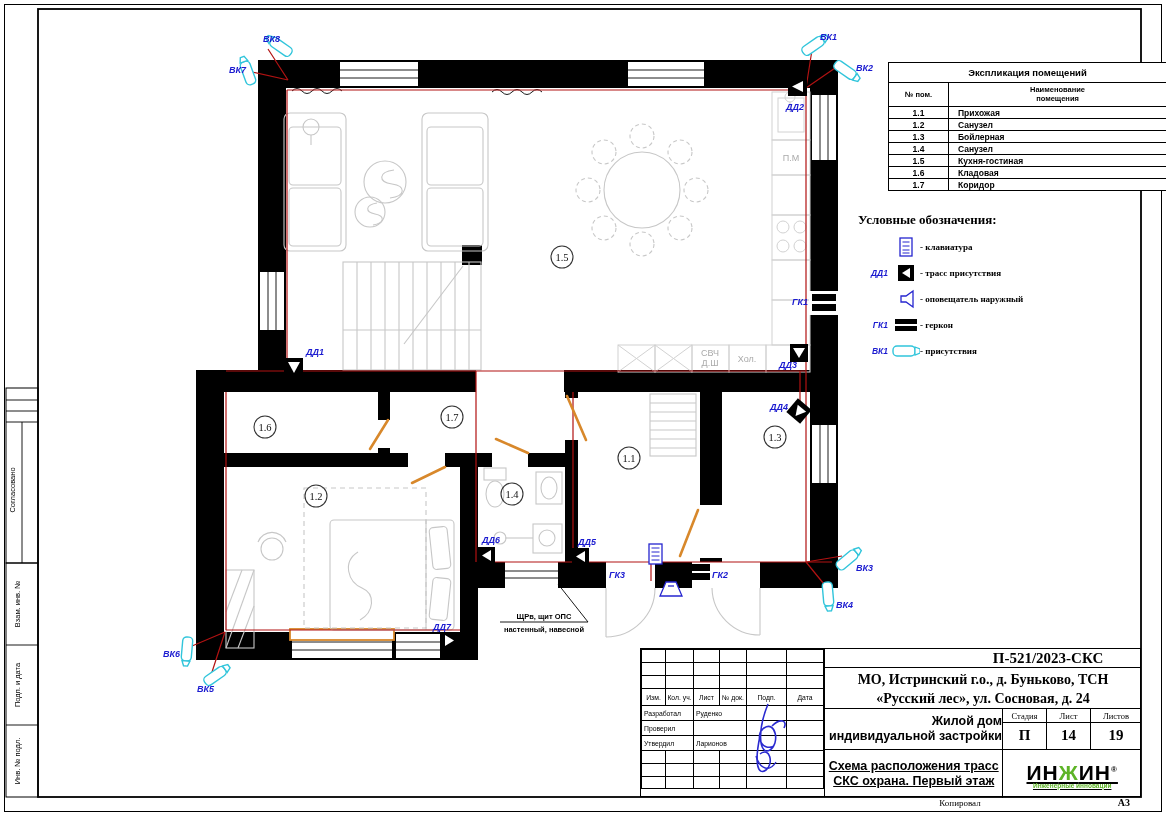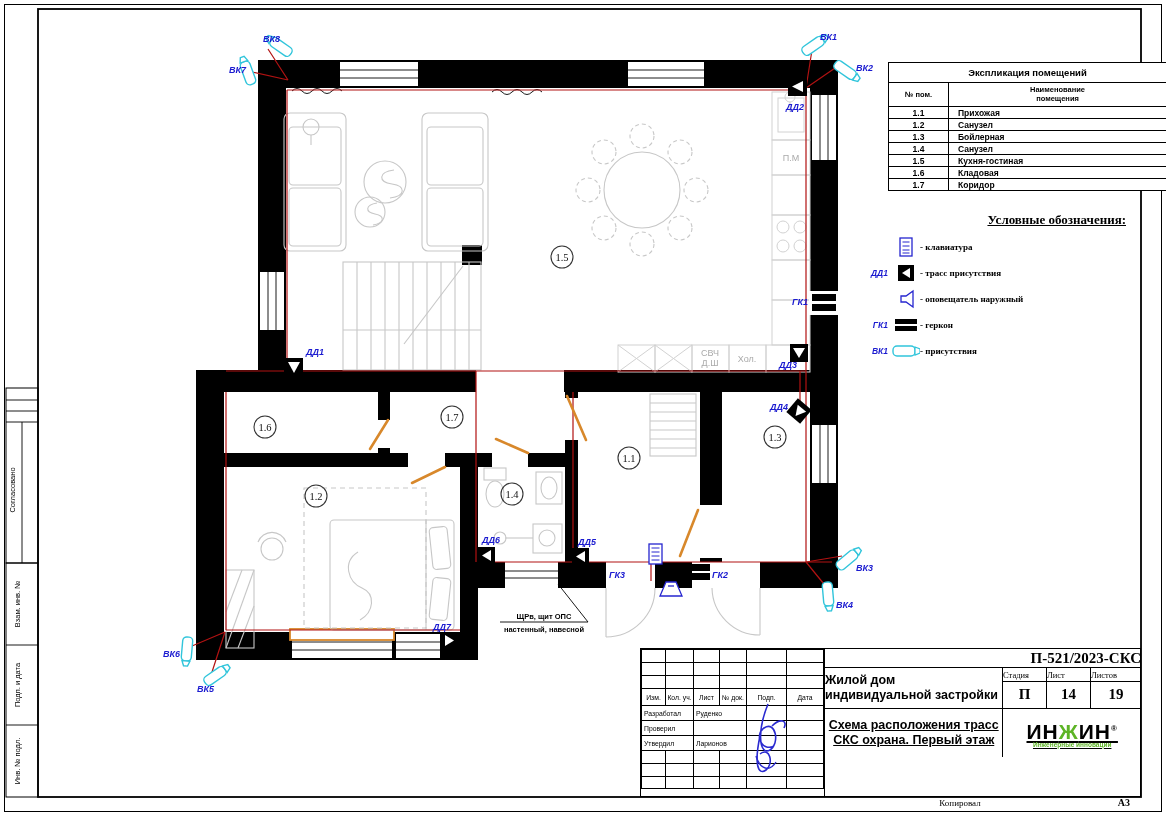--- a/index.html
+++ b/index.html
@@ -28,37 +28,37 @@
   .expl{left:888px;top:62px;width:279px;background:#fff;}
   .expl table{border-collapse:collapse;width:100%;table-layout:fixed;border:1.6px solid #000;}
   .expl td{border:1px solid #000;text-align:center;vertical-align:middle;padding:0;}
   .expl .t-title{height:19px;font:700 9.5px "Liberation Sans",sans-serif;}
   .expl .t-head{height:24px;font:700 7.5px "Liberation Sans",sans-serif;}
   .expl .t-row td{height:11px;font:700 8.5px "Liberation Sans",sans-serif;}
   .expl .name{text-align:left;padding-left:9px;}
   .wrapcell{display:inline-block;max-width:74px;line-height:1.15;}
   
   .legend{left:858px;top:212px;width:268px;}
-  .legend .lg-title{text-align:right;font:700 13px "Liberation Serif",serif;margin-bottom:9px;text-decoration:underline;}
+  .legend .lg-title{text-align:left;font:700 13px "Liberation Serif",serif;margin-bottom:9px;}
   .lg-row{display:flex;align-items:center;height:20px;margin-bottom:6px;}
   .lg-pre{width:30px;text-align:right;font:italic 700 8.5px "Liberation Sans",sans-serif;color:#1b1bd0;padding-right:4px;}
   .lg-ic{width:28px;display:flex;justify-content:center;}
   .lg-lab{font:700 9px "Liberation Serif",serif;color:#000;}
   
   .tb{left:640px;top:648px;width:501px;height:149px;border:1.6px solid #000;background:#fff;}
   .tb-left{position:absolute;left:0;top:0;}
   .tb-left table{border-collapse:collapse;table-layout:fixed;}
   .tb-left td{border:1px solid #000;font:6.8px "Liberation Sans",sans-serif;text-align:center;vertical-align:middle;padding:0;overflow:hidden;white-space:nowrap;}
   .tb-right{position:absolute;left:183px;top:0;width:316px;height:147px;border-left:1px solid #000;}
-  .code-row{height:18px;border-bottom:1px solid #000;text-align:right;padding-left:130px;font:700 15px "Liberation Serif",serif;line-height:18px;}
+  .code-row{height:18px;border-bottom:1px solid #000;text-align:center;padding-left:130px;font:700 15px "Liberation Serif",serif;line-height:18px;}
   .addr-row{height:41px;border-bottom:1px solid #000;text-align:center;font:700 14px "Liberation Serif",serif;line-height:19px;padding-top:2px;box-sizing:border-box;}
   .row3{height:40px;border-bottom:1px solid #000;display:flex;}
-  .row3-left{width:178px;border-right:1px solid #000;display:flex;align-items:center;justify-content:center;text-align:left;font:700 12.5px "Liberation Sans",sans-serif;line-height:15px;}
+  .row3-left{width:178px;border-right:1px solid #000;display:flex;align-items:center;justify-content:center;text-align:right;font:700 12.5px "Liberation Sans",sans-serif;line-height:15px;}
   .row3-right{width:138px;display:grid;grid-template-columns:44px 44px 50px;grid-template-rows:14px 26px;}
-  .r3h{border-bottom:1px solid #000;border-right:1px solid #000;font:8.5px "Liberation Serif",serif;text-align:left;line-height:14px;}
+  .r3h{border-bottom:1px solid #000;border-right:1px solid #000;font:8.5px "Liberation Serif",serif;text-align:center;line-height:14px;}
   .r3v{border-right:1px solid #000;font:700 15px "Liberation Serif",serif;text-align:center;line-height:25px;}
   .noR{border-right:none !important;}
   .row4{height:48px;display:flex;text-decoration:underline;}
   .row4-left{width:178px;border-right:1px solid #000;display:flex;align-items:center;justify-content:center;text-align:center;font:700 12.5px "Liberation Sans",sans-serif;line-height:15px;}
   .row4-right{width:138px;display:flex;flex-direction:column;align-items:center;justify-content:center;}
   .logo-main{font:800 21px "Liberation Sans",sans-serif;letter-spacing:1px;color:#000;line-height:20px;}
   .logo-z{color:#5db426;}
   .logo-reg{font-size:8px;vertical-align:super;}
   .logo-sub{font:700 6.5px "Liberation Sans",sans-serif;color:#5db426;margin-top:-1px;}
   .sig-svg{left:738px;top:696px;z-index:3;}
@@ -601,20 +601,24 @@
               <td></td>
               <td></td>
               <td></td>
               <td></td>
             </tr>
     </tbody>
         </table>
   </div>
   <div class="tb-right">
     <div class="code-row">П-521/2023-СКС</div>
+    <div class="addr-row">
+      <div>МО, Истринский г.о., д. Буньково, ТСН</div>
+      <div>«Русский лес», ул. Сосновая, д. 24</div>
+    </div>
     <div class="row3">
       <div class="row3-left">Жилой дом индивидуальной застройки</div>
       <div class="row3-right">
         <div class="r3h">Стадия</div>
         <div class="r3h">Лист</div>
         <div class="r3h noR">Листов</div>
         <div class="r3v">П</div>
         <div class="r3v">14</div>
         <div class="r3v noR">19</div>
       </div>

